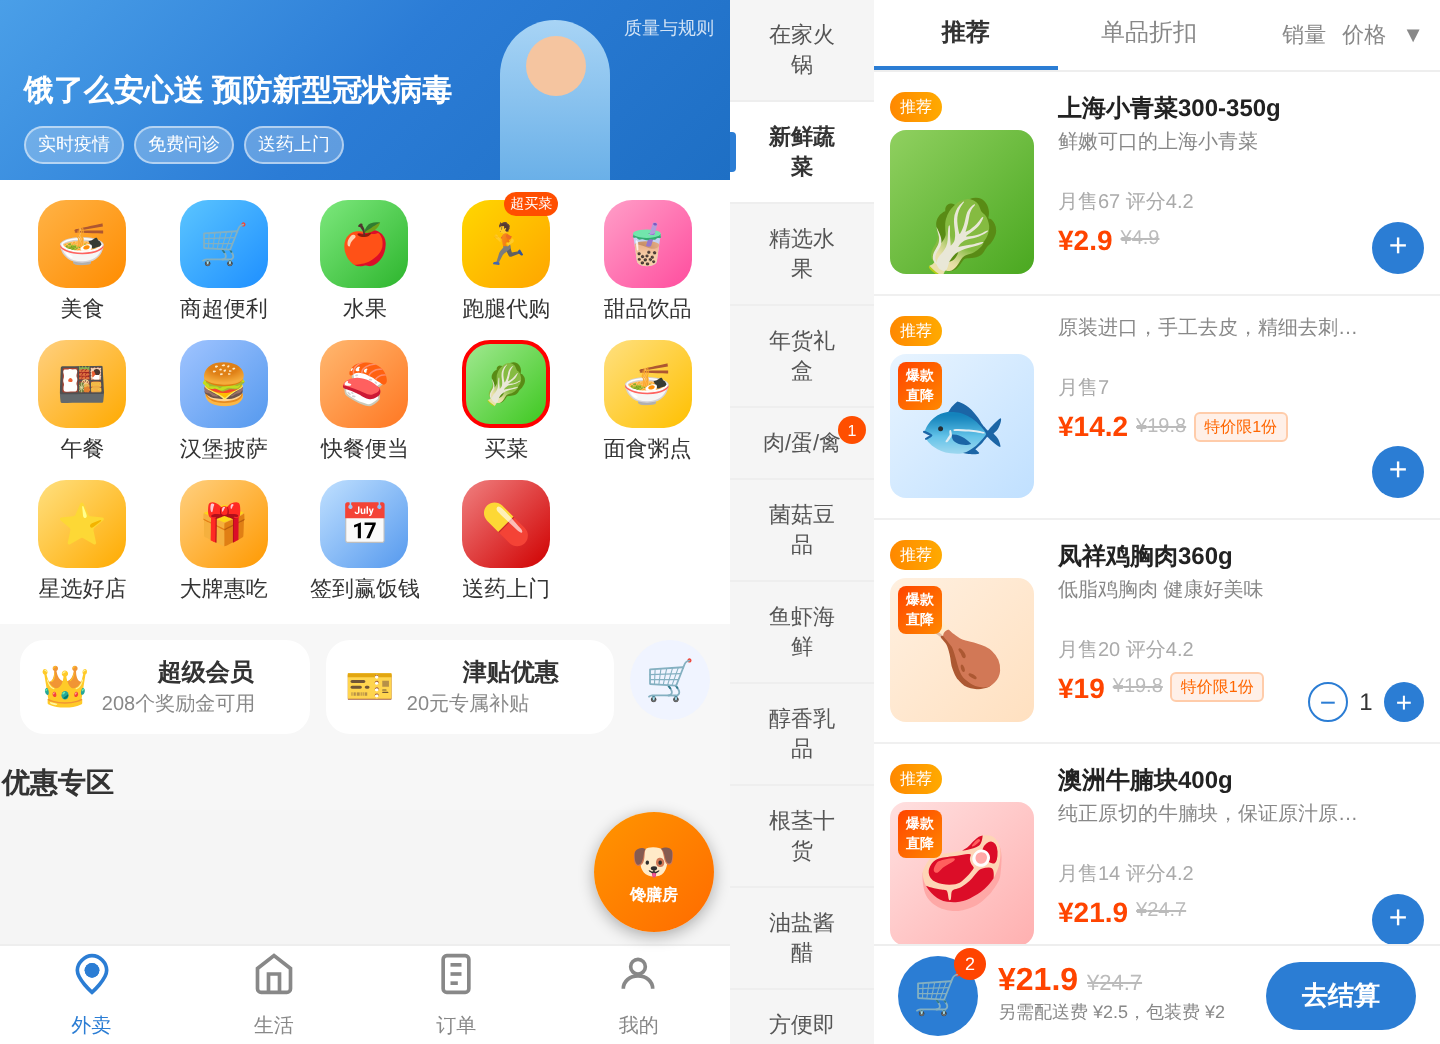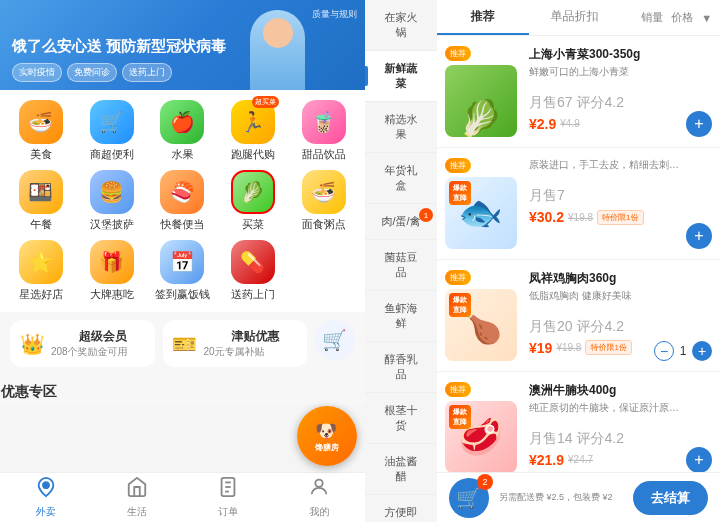--- a/index.html
+++ b/index.html
@@ -377,21 +377,21 @@
     .product-desc {
       font-size: 10px;
       color: #888;
       line-height: 1.3;
       margin-bottom: 4px;
       white-space: nowrap;
       overflow: hidden;
       text-overflow: ellipsis;
     }
     .product-meta {
-      font-size: 14px;
+      font-size: 10px;
       color: #aaa;
       margin-bottom: 4px;
       margin-top: 16px;
     }
     .price-row {
       display: flex;
       align-items: center;
       gap: 4px;
     }
     .price-current {
@@ -759,21 +759,21 @@
           <span class="recommend-badge">推荐</span>
           <div class="product-img-placeholder img-fish" style="position:relative;">
             <span class="img-emoji">🐟</span>
             <span class="explosion-badge">爆款<br>直降</span>
           </div>
         </div>
         <div class="product-info">
           <div class="product-desc">原装进口，手工去皮，精细去刺，老...</div>
           <div class="product-meta">月售7</div>
           <div class="price-row">
-            <span class="price-current">¥<span>30.2</span></span>
+            <span class="price-current">¥<span>14.2</span></span>
             <span class="price-original">¥<span>19.8</span></span>
             <span class="special-tag">特价限1份</span>
           </div>
         </div>
         <div class="add-btn">+</div>
       </div>
 
       <div class="product-item">
         <div class="product-side">
           <span class="recommend-badge">推荐</span>
@@ -820,18 +820,22 @@
       </div>
 
     </div>
 
     <div class="cart-bar">
       <div class="cart-icon-wrap">
         <div class="cart-icon">🛒</div>
         <div class="cart-count-badge">2</div>
       </div>
       <div class="cart-price-section">
+        <div>
+          <span class="cart-price-main">¥21.9</span>
+          <span class="cart-price-original">¥24.7</span>
+        </div>
         <div class="cart-note">另需配送费 ¥2.5，包装费 ¥2</div>
       </div>
       <div class="checkout-btn">去结算</div>
     </div>
   </div>
 </div>
 
 </body></html>

